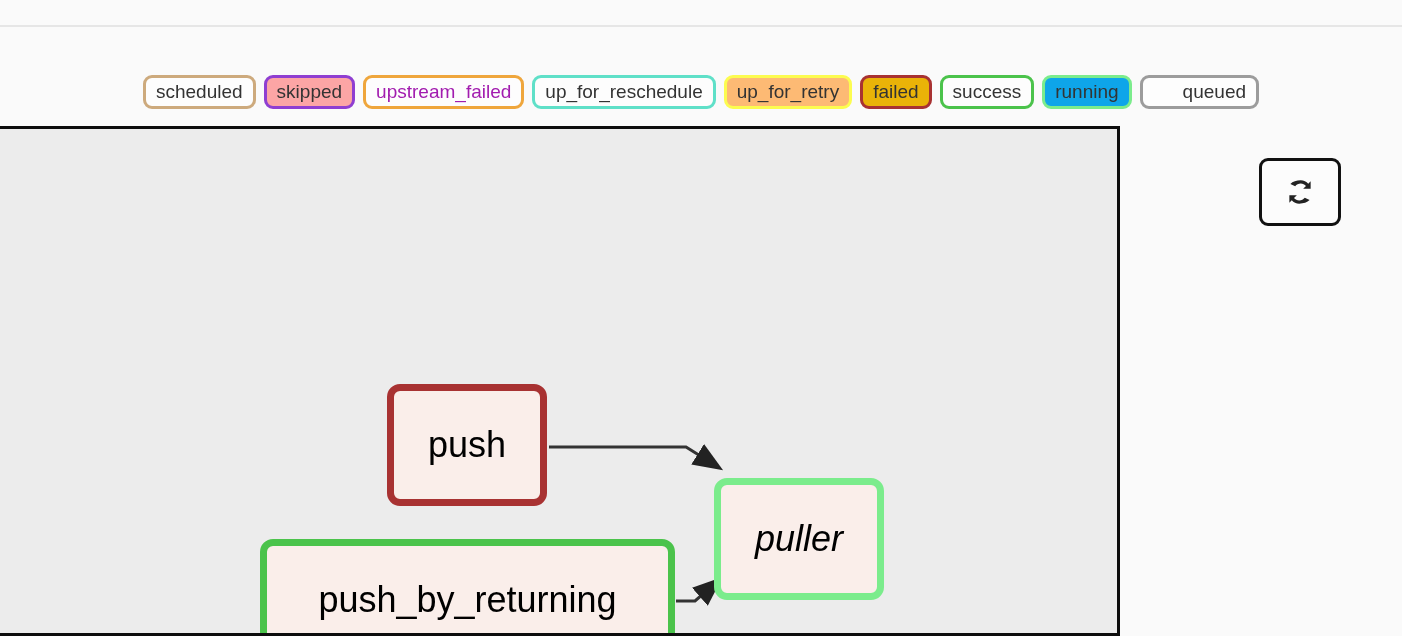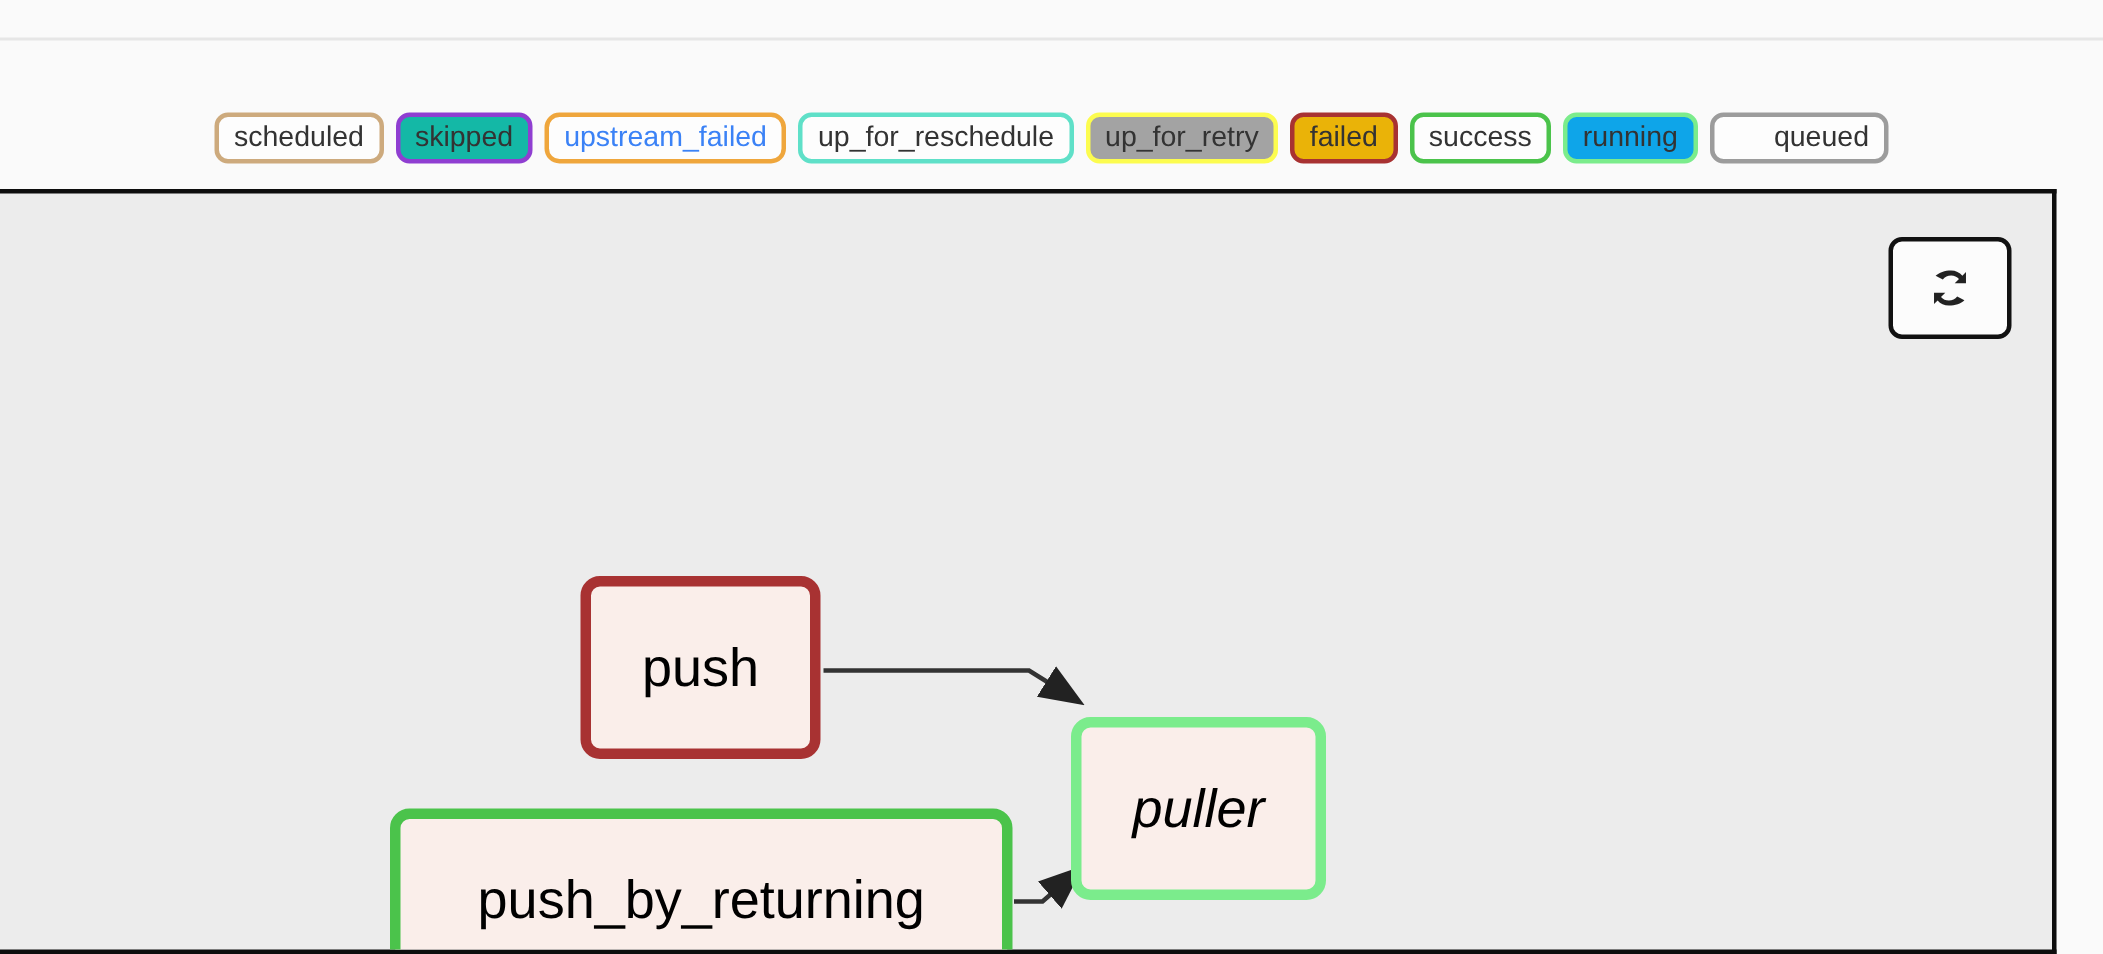--- a/index.html
+++ b/index.html
@@ -53,21 +53,21 @@
     box-sizing: border-box;
     cursor: pointer;
     margin-top: 29px;
   }
 
   
   #graph-panel {
     position: absolute;
     left: 0;
     top: 126px;
-    width: 1371px;
+    width: 1120px;
     height: 510px;
     background: #ececec;
     border: 3px solid #0d0d0d;
     border-left: none;
     box-sizing: border-box;
     overflow: hidden;
   }
 
   
   #refresh-button {
@@ -118,30 +118,30 @@
 </style>
 </head>
 <body>
 
 <div id="top-divider"></div>
 
 <div id="legend">
     <div class="legend-badge" style="border-color: rgb(205, 170, 125); background: rgb(253, 253, 253); color: rgb(51, 51, 51);">
       <span>scheduled</span>
     </div>
-    <div class="legend-badge" style="border-color: rgb(143, 62, 209); background: #14b8a6; color: rgb(51, 51, 51);">
+    <div class="legend-badge" style="border-color: rgb(143, 62, 209); background: #fca5a5; color: rgb(51, 51, 51);">
       <span>skipped</span>
     </div>
-    <div class="legend-badge" style="border-color: rgb(239, 166, 60); background: rgb(253, 253, 253); color: #3b82f6; border-radius: 10px;">
+    <div class="legend-badge" style="border-color: rgb(239, 166, 60); background: rgb(253, 253, 253); color: #a21caf;">
       <span>upstream_failed</span>
     </div>
     <div class="legend-badge" style="border-color: rgb(95, 224, 200); background: rgb(253, 253, 253); color: rgb(51, 51, 51); text-align: right;">
       <span>up_for_reschedule</span>
     </div>
-    <div class="legend-badge" style="border-color: rgb(252, 252, 79); background: #a3a3a3; color: rgb(51, 51, 51);">
+    <div class="legend-badge" style="border-color: rgb(252, 252, 79); background: #fdba74; color: rgb(51, 51, 51);">
       <span>up_for_retry</span>
     </div>
     <div class="legend-badge" style="border-color: rgb(168, 50, 50); background: #eab308; color: rgb(51, 51, 51);">
       <span>failed</span>
     </div>
     <div class="legend-badge" style="border-color: rgb(75, 195, 75); background: rgb(253, 253, 253); color: rgb(51, 51, 51); justify-content: center;">
       <span>success</span>
     </div>
     <div class="legend-badge" style="border-color: rgb(123, 236, 140); background: #0ea5e9; color: rgb(51, 51, 51);">
       <span>running</span>

